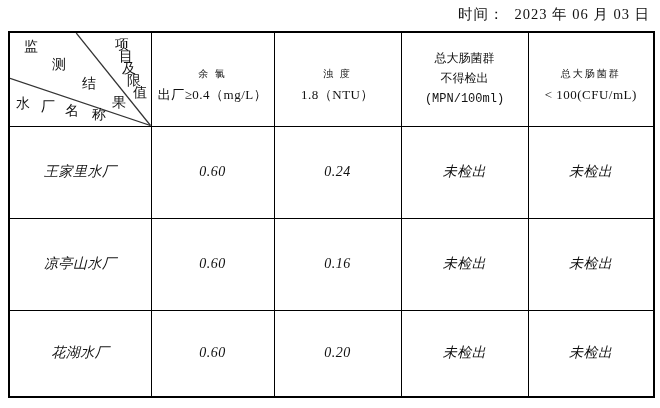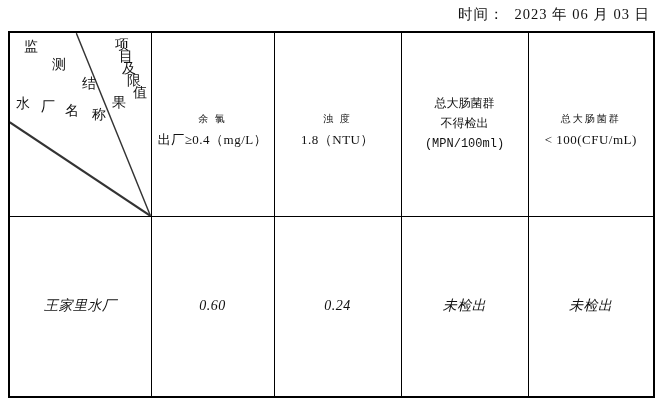--- a/index.html
+++ b/index.html
@@ -118,17 +118,31 @@
       </tr>
 
       <tr style="height:92px">
         <td><span class="cell-text">王家里水厂</span></td>
         <td><span class="cell-text">0.60</span></td>
         <td><span class="cell-text">0.24</span></td>
         <td><span class="cell-text">未检出</span></td>
         <td><span class="cell-text">未检出</span></td>
       </tr>
 
+      <tr style="height:92px">
+        <td><span class="cell-text">凉亭山水厂</span></td>
+        <td><span class="cell-text">0.60</span></td>
+        <td><span class="cell-text">0.16</span></td>
+        <td><span class="cell-text">未检出</span></td>
+        <td><span class="cell-text">未检出</span></td>
+      </tr>
 
+      <tr style="height:87px">
+        <td><span class="cell-text">花湖水厂</span></td>
+        <td><span class="cell-text">0.60</span></td>
+        <td><span class="cell-text">0.20</span></td>
+        <td><span class="cell-text">未检出</span></td>
+        <td><span class="cell-text">未检出</span></td>
+      </tr>
     </tbody>
   </table>
 
 </div>
 
 </body></html>

